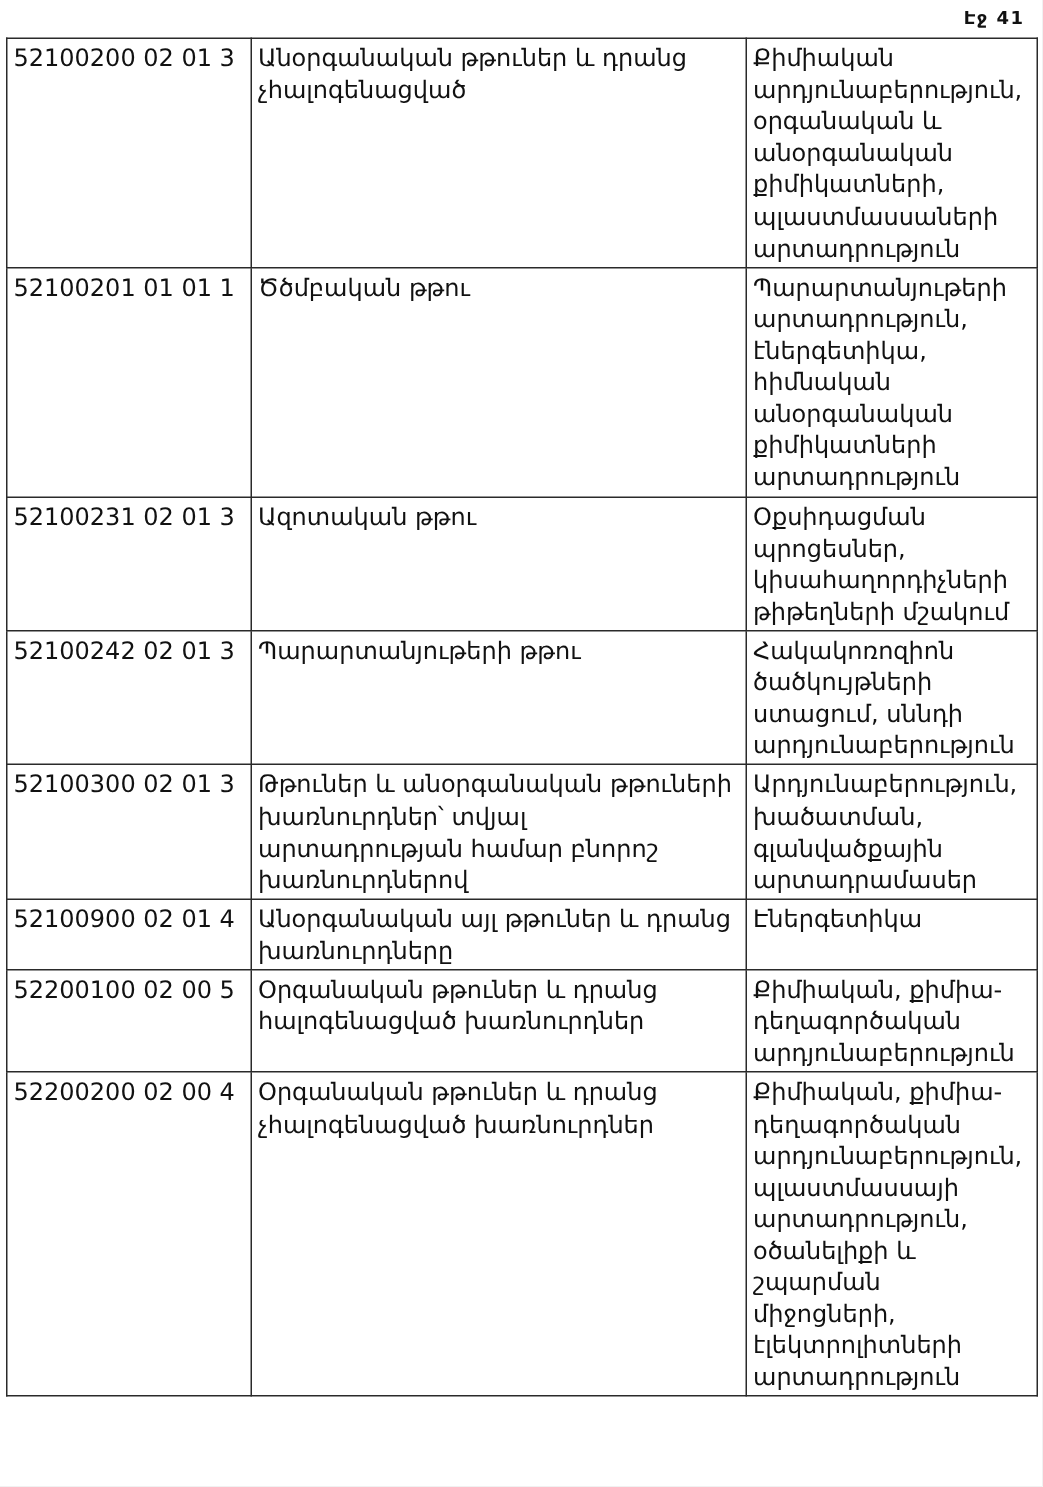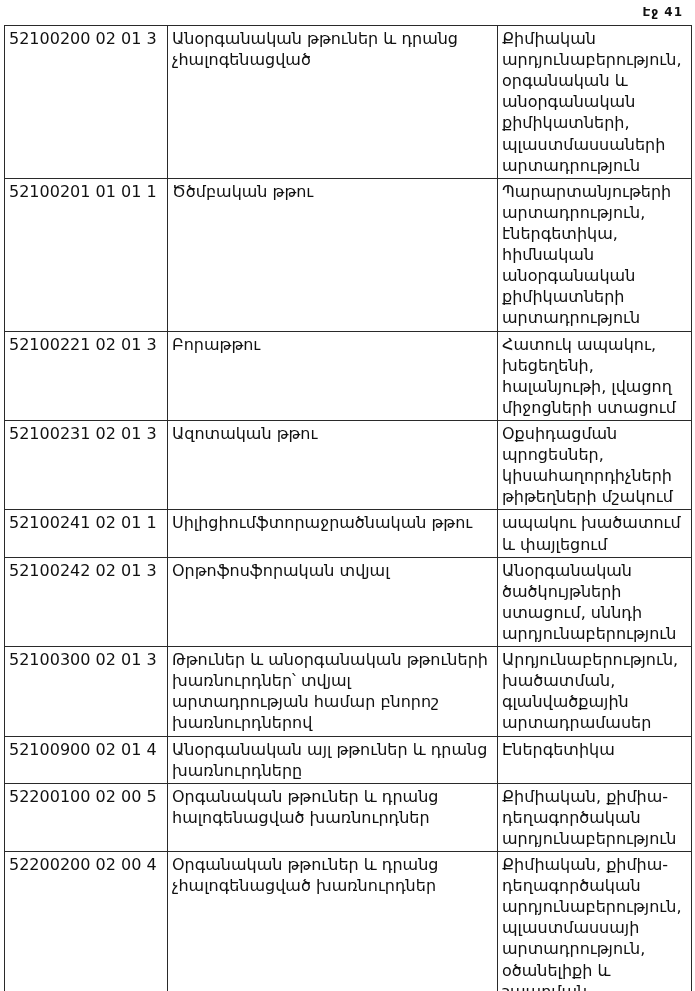--- a/index.html
+++ b/index.html
@@ -63,39 +63,29 @@
       <tr style="height:113px">
         <td class="code-cell">52100200 02 01 3</td>
         <td class="name-cell">Անօրգանական թթուներ և դրանց չհալոգենացված</td>
         <td class="usage-cell">Քիմիական արդյունաբերություն, օրգանական և անօրգանական քիմիկատների, պլաստմասսաների արտադրություն</td>
       </tr>
       <tr style="height:110px">
         <td class="code-cell">52100201 01 01 1</td>
         <td class="name-cell">Ծծմբական թթու</td>
         <td class="usage-cell">Պարարտանյութերի արտադրություն, էներգետիկա, հիմնական անօրգանական քիմիկատների արտադրություն</td>
       </tr>
-      <tr style="height:63px">
-        <td class="code-cell">52100221 02 01 3</td>
-        <td class="name-cell">Բորաթթու</td>
-        <td class="usage-cell">Հատուկ ապակու, խեցեղենի, հալանյութի, լվացող միջոցների ստացում</td>
-      </tr>
       <tr style="height:55px">
         <td class="code-cell">52100231 02 01 3</td>
         <td class="name-cell">Ազոտական թթու</td>
         <td class="usage-cell">Օքսիդացման պրոցեսներ, կիսահաղորդիչների թիթեղների մշակում</td>
       </tr>
-      <tr style="height:30px">
-        <td class="code-cell">52100241 02 01 1</td>
-        <td class="name-cell">Սիլիցիումֆտորաջրածնական թթու</td>
-        <td class="usage-cell">ապակու խածատում և փայլեցում</td>
-      </tr>
       <tr style="height:58px">
         <td class="code-cell">52100242 02 01 3</td>
-        <td class="name-cell">Օրթոֆոսֆորական տվյալ</td>
-        <td class="usage-cell">Անօրգանական ծածկույթների ստացում, սննդի արդյունաբերություն</td>
+        <td class="name-cell">Պարարտանյութերի թթու</td>
+        <td class="usage-cell">Հակակոռոզիոն ծածկույթների ստացում, սննդի արդյունաբերություն</td>
       </tr>
       <tr style="height:62px">
         <td class="code-cell">52100300 02 01 3</td>
         <td class="name-cell">Թթուներ և անօրգանական թթուների խառնուրդներ՝ տվյալ արտադրության համար բնորոշ խառնուրդներով</td>
         <td class="usage-cell">Արդյունաբերություն, խածատման, գլանվածքային արտադրամասեր</td>
       </tr>
       <tr style="height:34px">
         <td class="code-cell">52100900 02 01 4</td>
         <td class="name-cell">Անօրգանական այլ թթուներ և դրանց խառնուրդները</td>
         <td class="usage-cell">Էներգետիկա</td>

